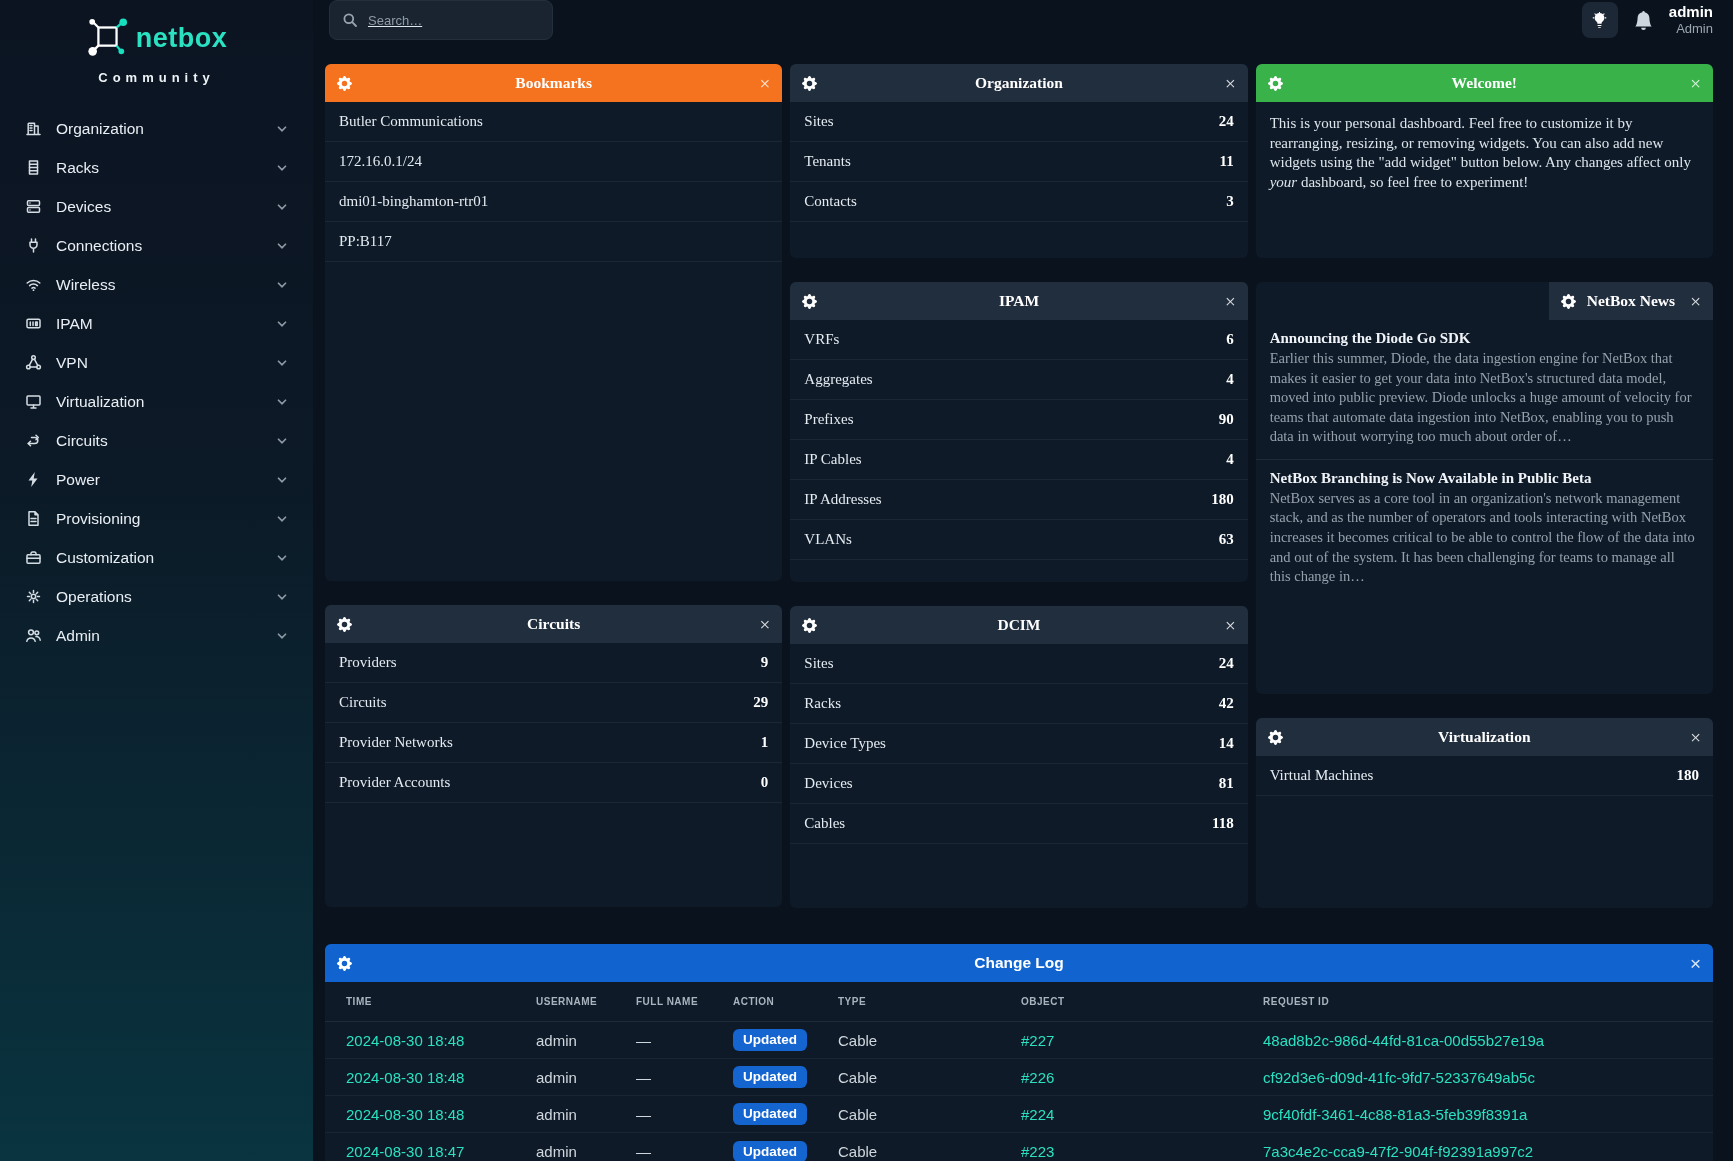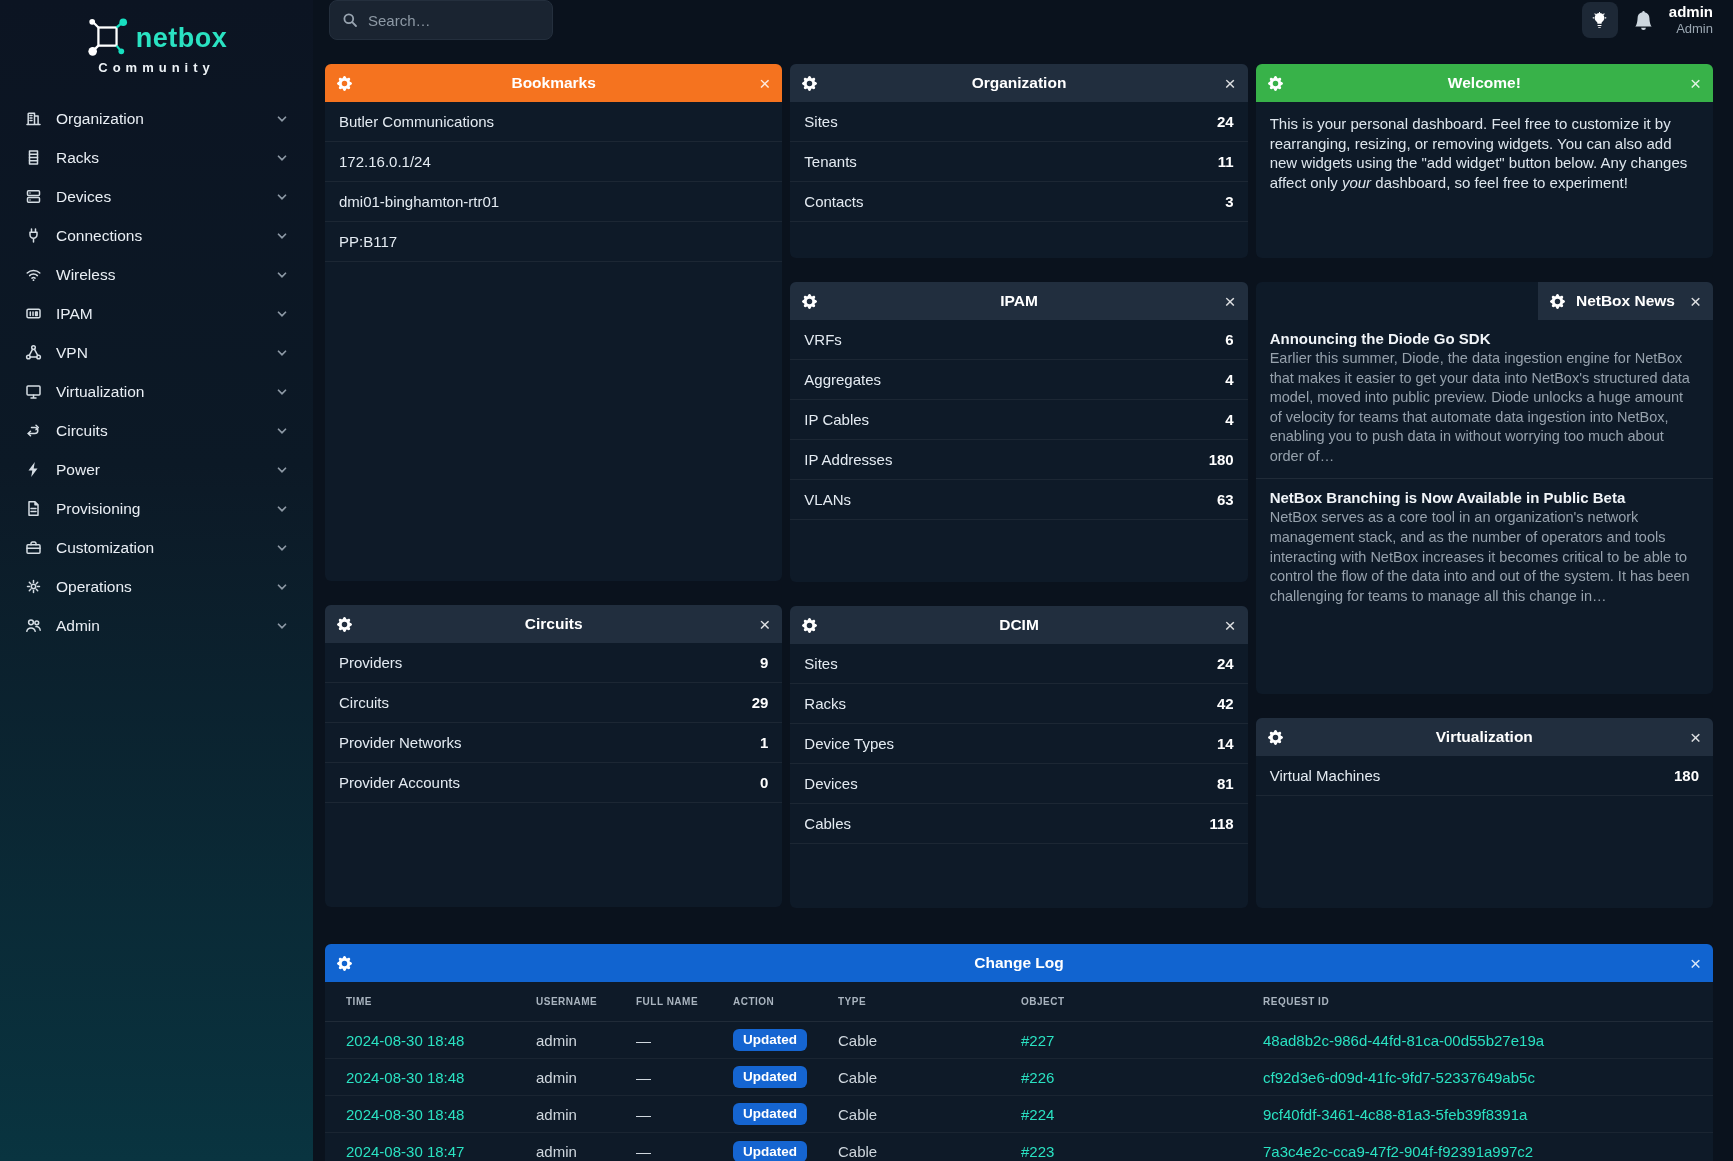--- a/index.html
+++ b/index.html
@@ -12,21 +12,21 @@
 
   
   .sidebar {
     width:313px; flex:0 0 313px;
     background:linear-gradient(180deg,#0c1422 0%,#0c1926 40%,#093440 100%);
     padding:14px 0 0 0;
   }
   .logo-area { text-align:center; padding:4px 0 14px; }
   .logo-row { display:flex; align-items:center; justify-content:center; gap:8px; }
   .logo-text { font-size:27px; font-weight:bold; color:var(--c-accent,#17dfc0); letter-spacing:.5px; }
-  .logo-sub { color:#eef3f7; font-size:13px; font-weight:600; letter-spacing:5px; margin-top:2px; }
+  .logo-sub { color:#eef3f7; font-size:13px; font-weight:600; letter-spacing:5px; margin-top:12px; }
   .nav { padding:10px 14px; }
   .nav-item {
     display:flex; align-items:center; gap:14px;
     height:39px; padding:0 10px; border-radius:6px; cursor:pointer;
     color:#e9eef4; font-size:15.5px;
   }
   .nav-icon { width:18px; height:18px; color:#d5dde4; display:inline-flex; align-items:center; justify-content:center; }
   .nav-icon svg { width:17px; height:17px; }
   .nav-label { flex:1; }
   .nav-chevron { color:#8d99a5; display:inline-flex; }
@@ -34,38 +34,38 @@
   
   .main { flex:1; display:flex; flex-direction:column; min-width:0; }
   .topbar { height:56px; display:flex; align-items:center; padding:0 20px 0 16px; gap:14px; }
   .search-box {
     width:224px; height:40px; background:#1a2431; border:1px solid #242f3d;
     border-radius:8px; display:flex; align-items:center; gap:10px; padding:0 12px;
   }
   .search-box svg { width:16px; height:16px; color:#98a4b0; flex:0 0 auto; }
   .search-box input {
     background:transparent; border:none; outline:none; color:#dfe6ed;
-    font-family:inherit; font-size:15px; width:100%;
+    font-family:inherit; font-size:13px; width:100%;text-decoration:underline;
   }
   .search-box input::placeholder { color:#8d99a5; }
   .top-right { margin-left:auto; display:flex; align-items:center; gap:16px; }
   .theme-btn {
     width:36px; height:36px; border-radius:8px; background:#1d2836; border:none;
     color:#fff; display:flex; align-items:center; justify-content:center; cursor:pointer;
   }
   .theme-btn svg { width:17px; height:17px; }
   .bell-btn { background:none; border:none; color:#cdd6de; cursor:pointer; display:flex; }
   .bell-btn svg { width:19px; height:19px; }
   .user-block { text-align:right; line-height:1.25; cursor:pointer; }
   .user-name { font-weight:bold; font-size:15px; color:#fff; }
   .user-role { font-size:13px; color:#9aa6b1; }
 
   
   .dashboard { padding:24px 20px 0 12px; }
-  .grid { display:grid; grid-template-columns:1fr 1fr 1fr; gap:8px; }
+  .grid { display:grid; grid-template-columns:1fr 1fr 1fr; gap:8px;font-family:Liberation Serif, serif; }
   .col { display:flex; flex-direction:column; gap:24px; min-width:0; }
 
   .widget { background:#0e1a28; border-radius:6px; overflow:hidden; display:flex; flex-direction:column; }
   .widget-header {
     height:38px; flex:0 0 38px; background:#212e3e;
     display:grid; grid-template-columns:26px 1fr 26px; align-items:center;
     padding:0 12px; color:#fff;
   }
   .widget-header.orange { background:var(--c-orange,#f5731f); }
   .widget-header.green  { background:var(--c-green,#38b249); }
@@ -503,20 +503,24 @@
   <div class="stat-row">
     <a class="stat-label">VRFs</a>
     <span class="stat-value">6</span>
   </div>
 
   <div class="stat-row">
     <a class="stat-label">Aggregates</a>
     <span class="stat-value">4</span>
   </div>
 
+  <div class="stat-row">
+    <a class="stat-label">Prefixes</a>
+    <span class="stat-value">90</span>
+  </div>
 
   <div class="stat-row">
     <a class="stat-label">IP Cables</a>
     <span class="stat-value">4</span>
   </div>
 
   <div class="stat-row">
     <a class="stat-label">IP Addresses</a>
     <span class="stat-value">180</span>
   </div>

